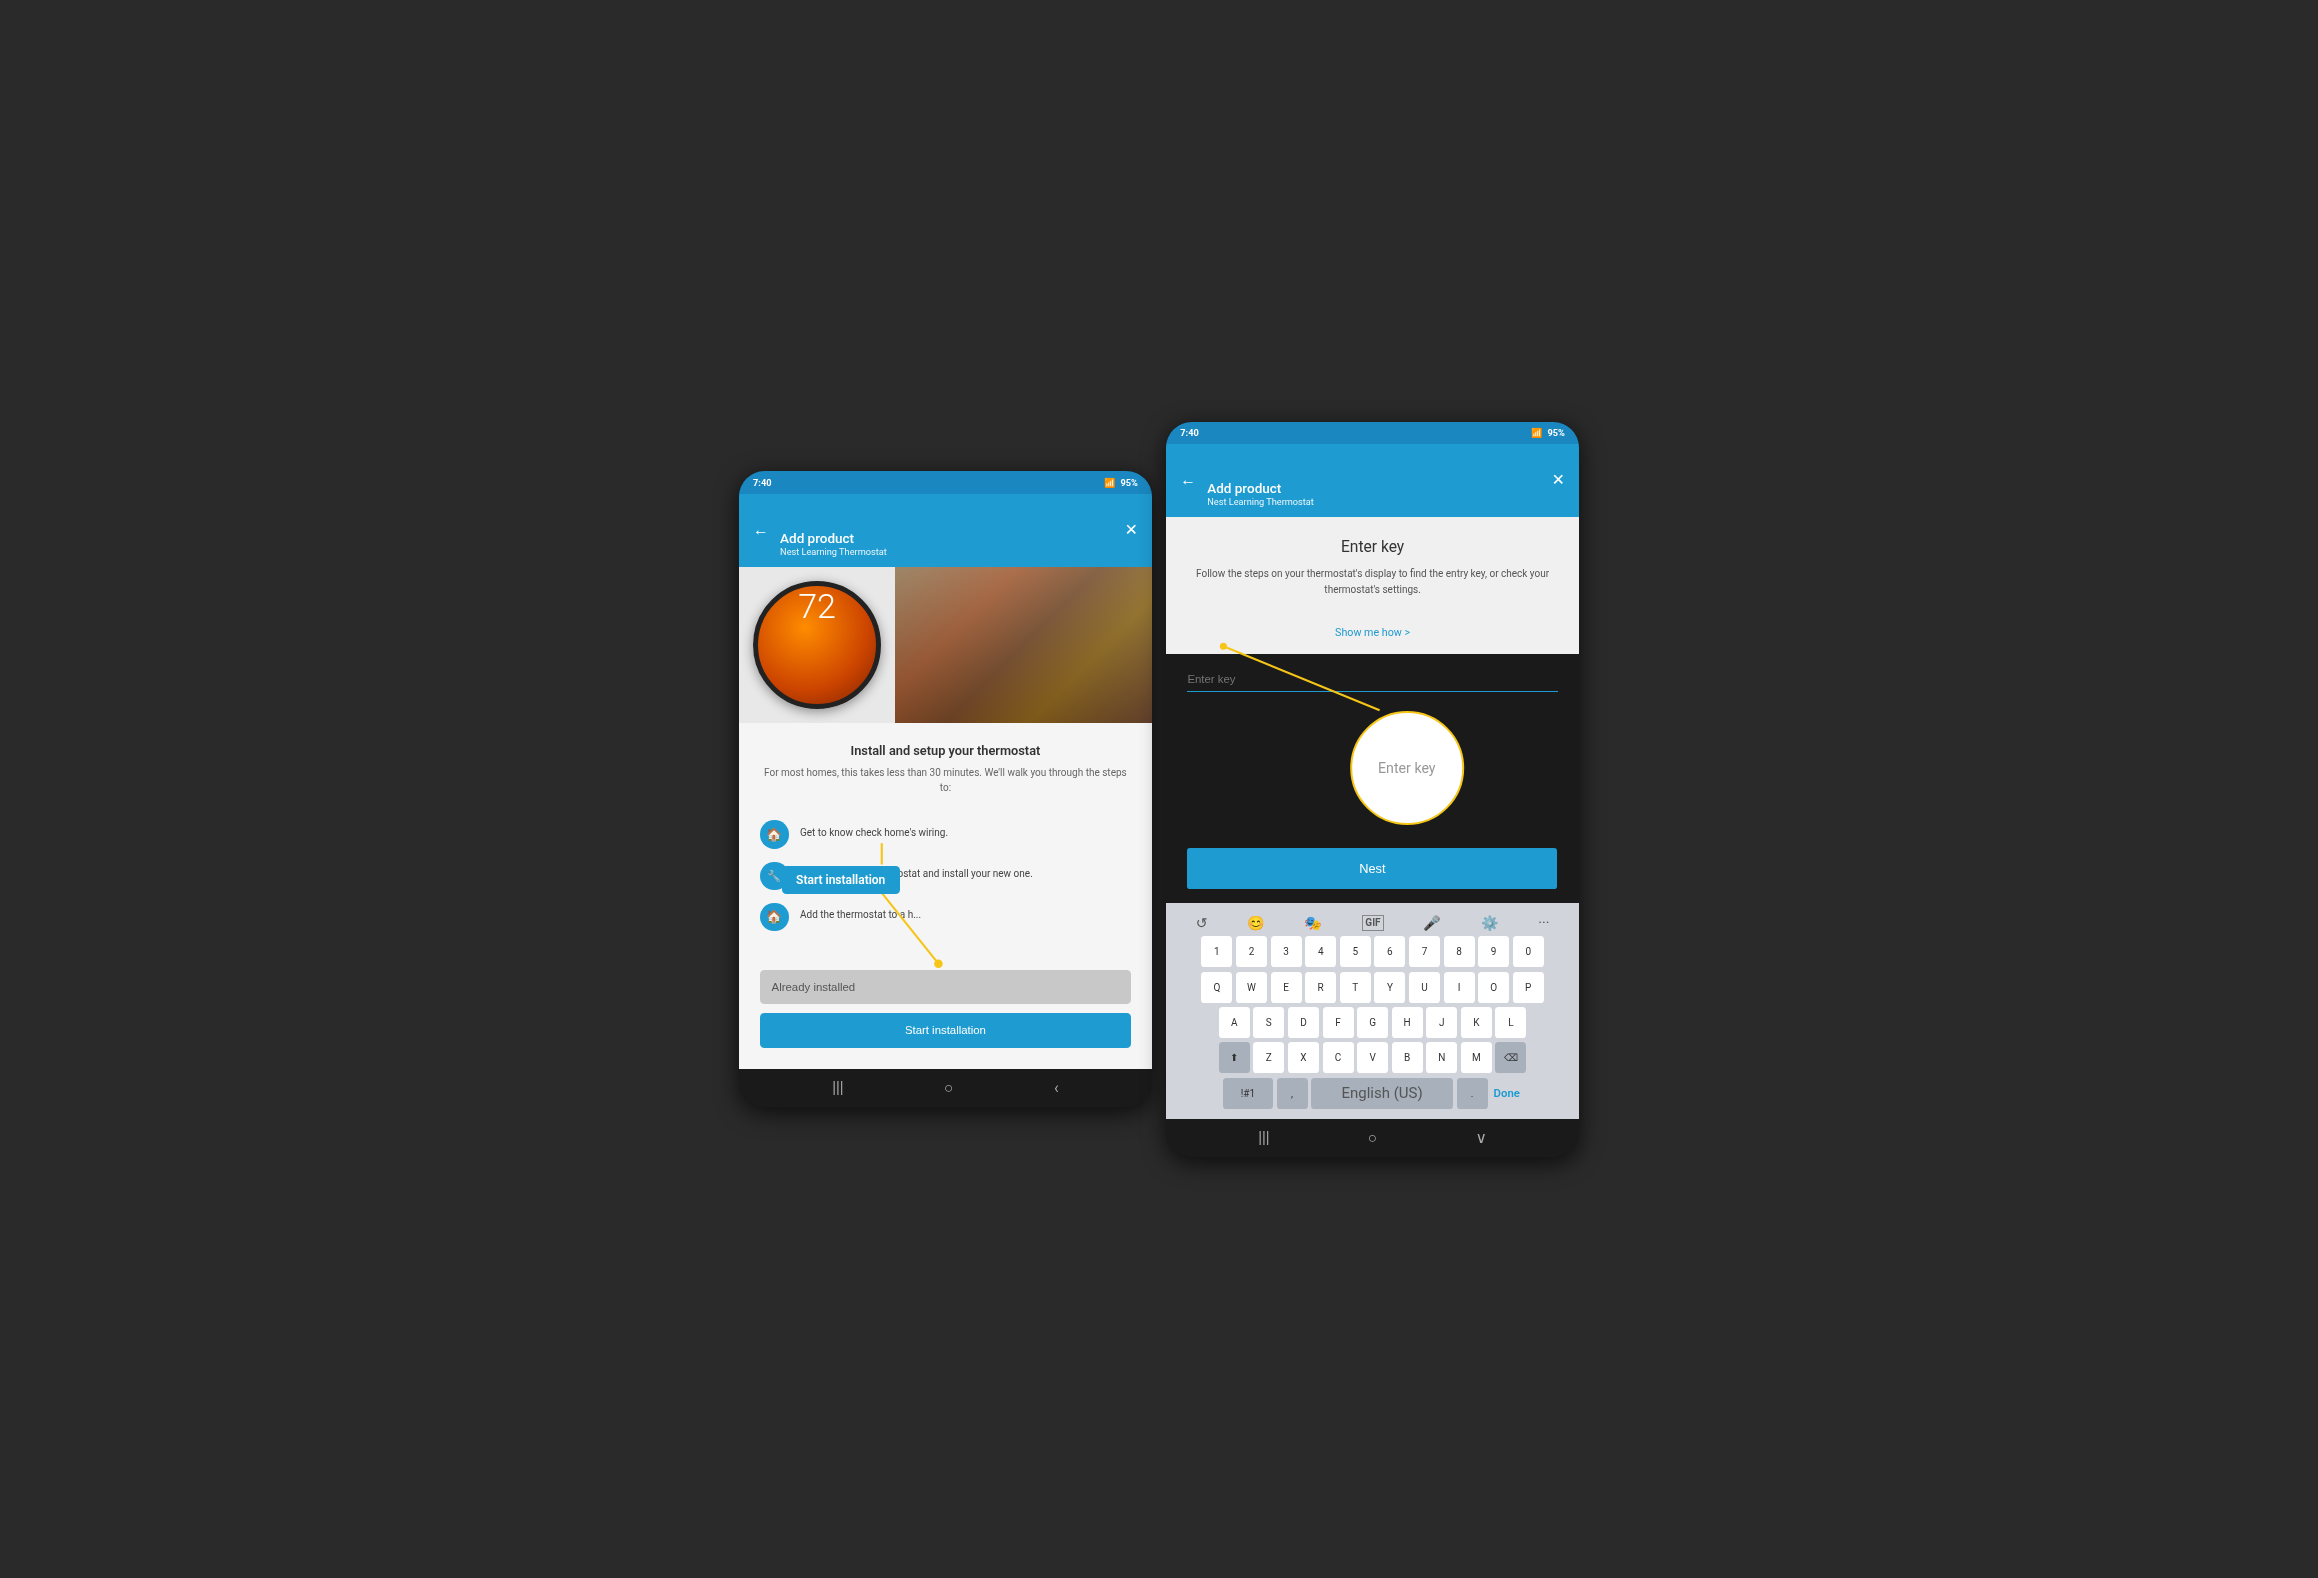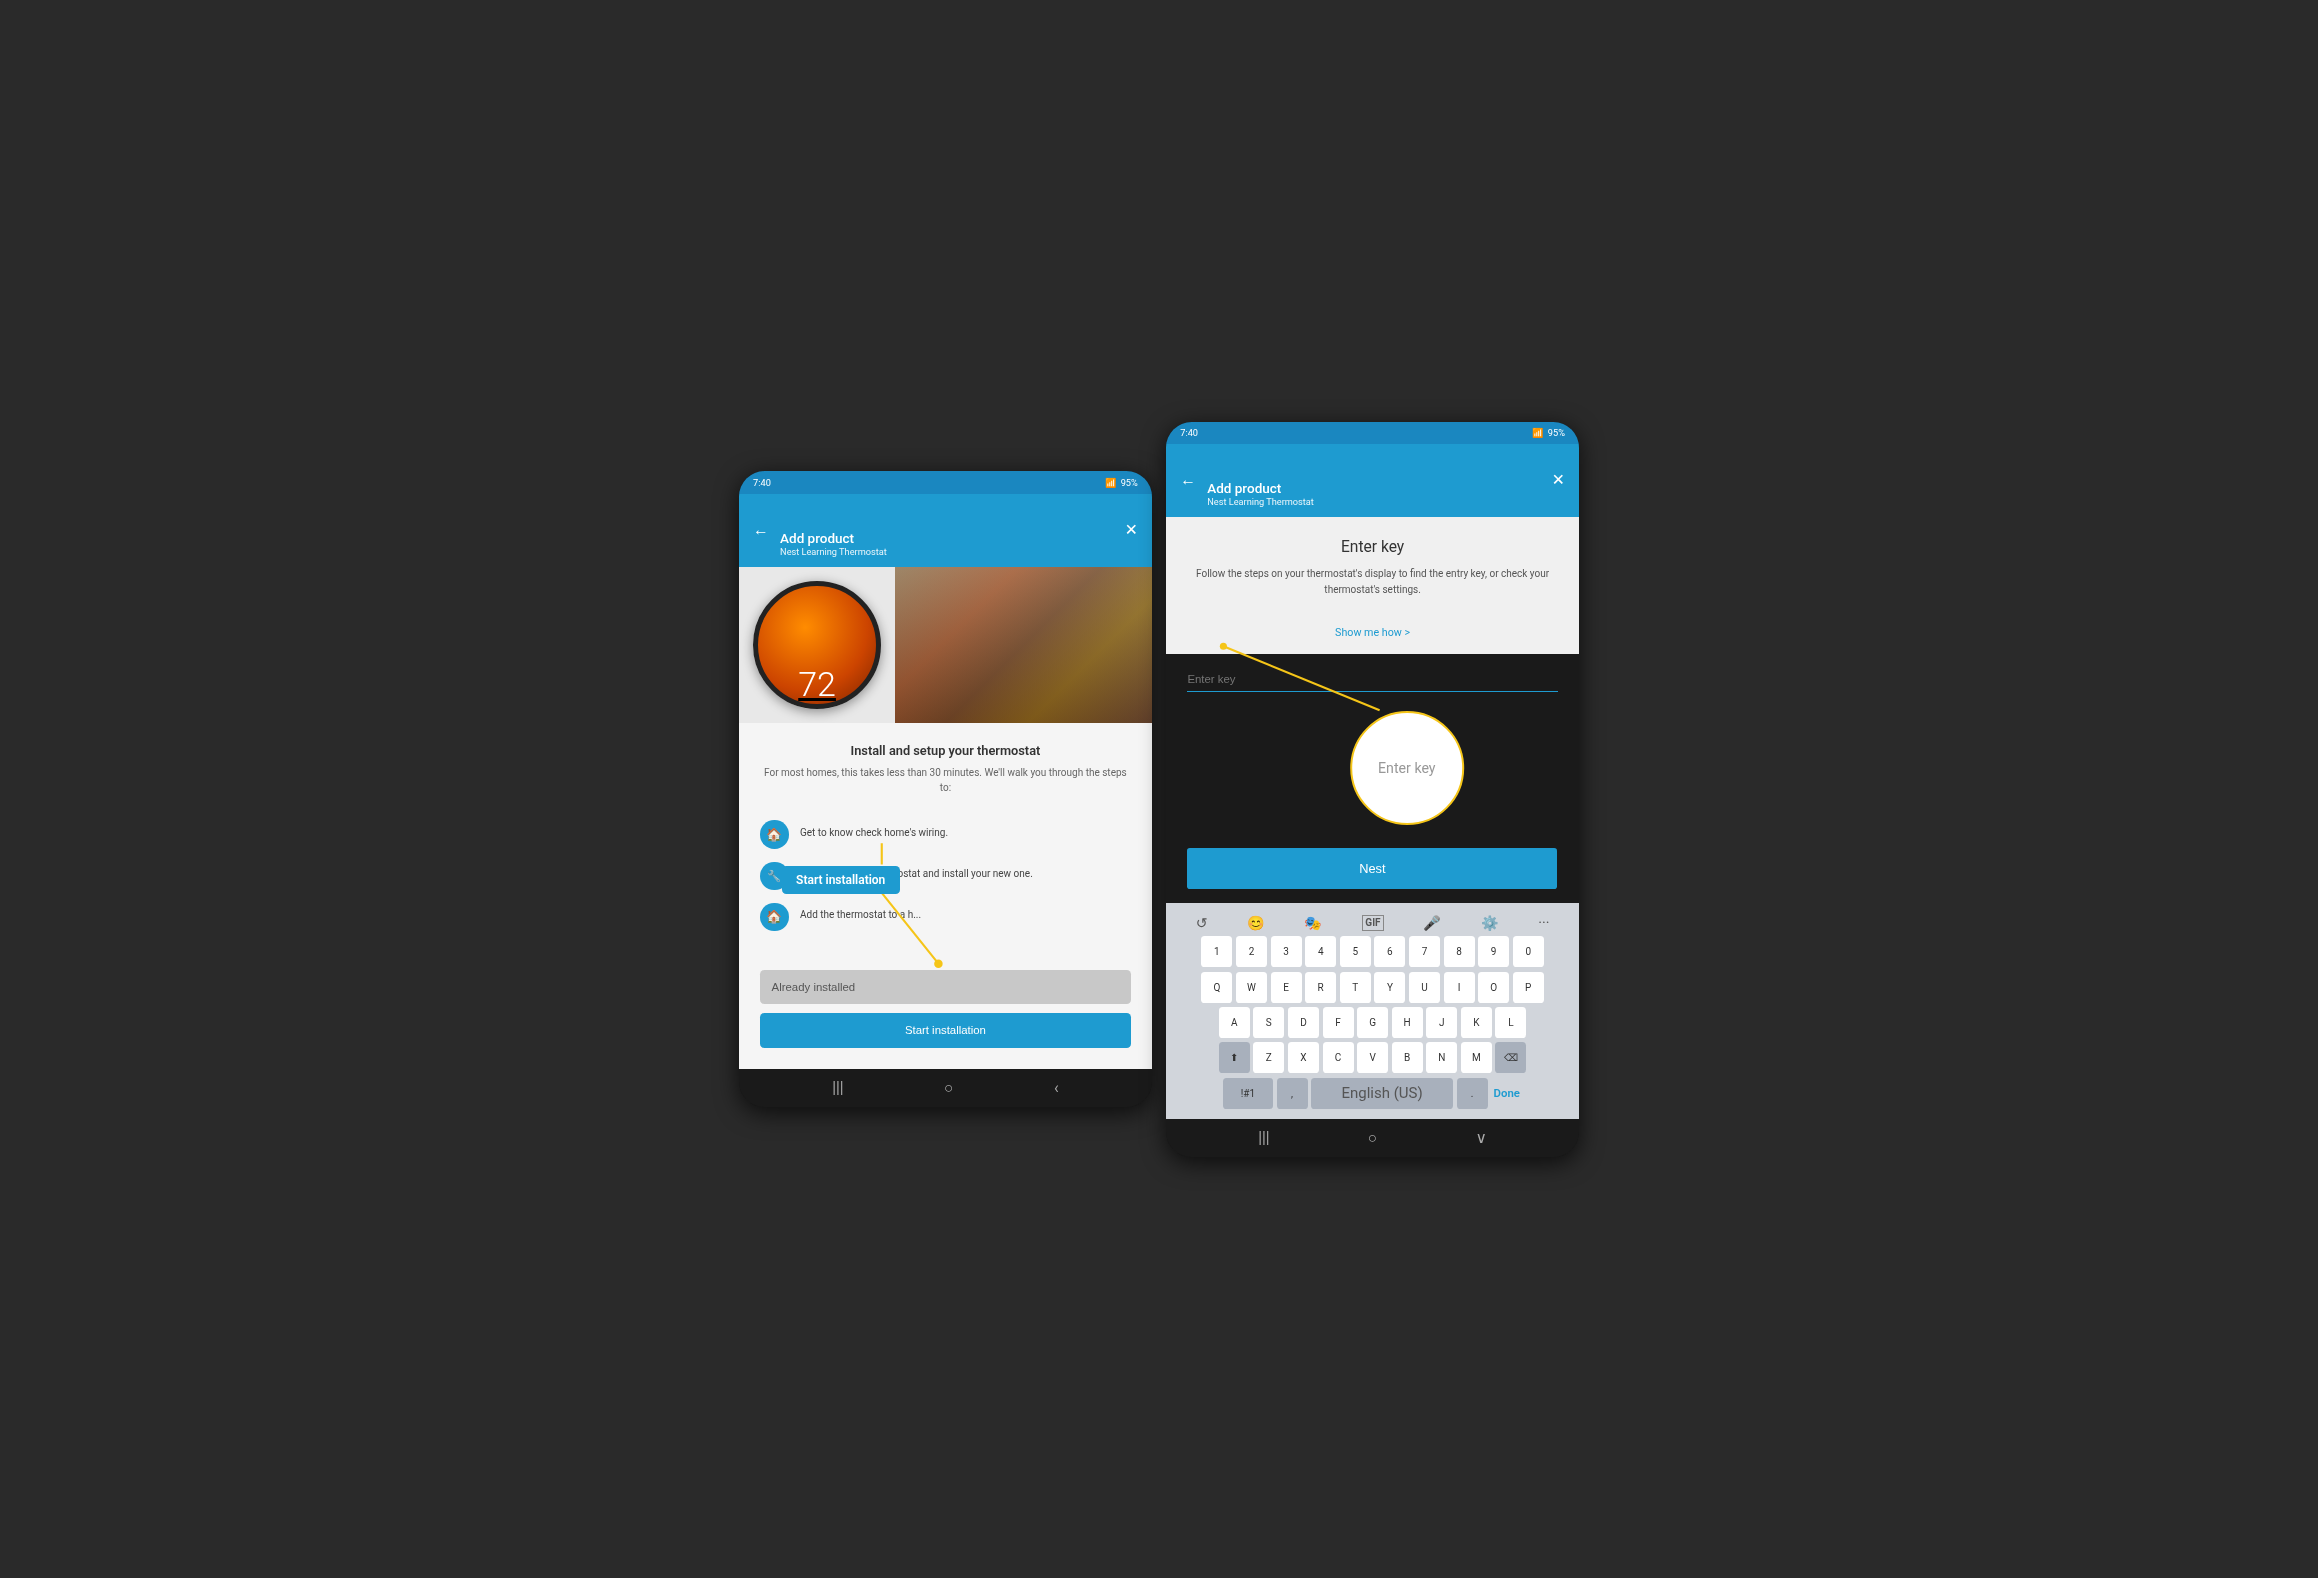--- a/index.html
+++ b/index.html
@@ -22,21 +22,21 @@
       box-shadow: 0 5.7px 23px rgba(0,0,0,0.7);
     }
     .status-bar {
       background: #1a87c0;
       display: flex;
       justify-content: space-between;
       align-items: center;
       padding: 5.7px 14.2px;
       color: white;
       font-size: 9.2px;
-      font-weight: 400;
+      font-weight: 700;
     }
     .status-bar-right {
       display: flex;
       align-items: center;
       gap: 4.3px;
     }
     .app-header {
       background: #1e9bd0;
       display: flex;
       align-items: center;
@@ -79,27 +79,26 @@
       position: relative;
       overflow: hidden;
     }
     .thermostat-img {
       width: 128px;
       height: 128px;
       margin: 14.2px 14.2px auto 14.2px;
       border-radius: 50%;
       background: radial-gradient(circle at 40% 35%, #ff8c00, #cc4400 60%, #7a2200);
       display: flex;
-      align-items: flex-end;
+      align-items: flex-start;
       justify-content: center;
       box-shadow: 0 2.8px 11.4px rgba(0,0,0,0.4);
       border: 5.7px solid #222;
       position: relative;
       flex-shrink: 0;
-      text-decoration: underline;
     }
     .thermostat-temp {
       color: white;
       font-size: 34px;
       font-weight: 300;
     }
     .room-photo {
       flex: 1;
       background: linear-gradient(135deg, #8B7355 0%, #A0522D 30%, #6B4226 50%, #8B6914 70%, #5C4033 100%);
       position: relative;

